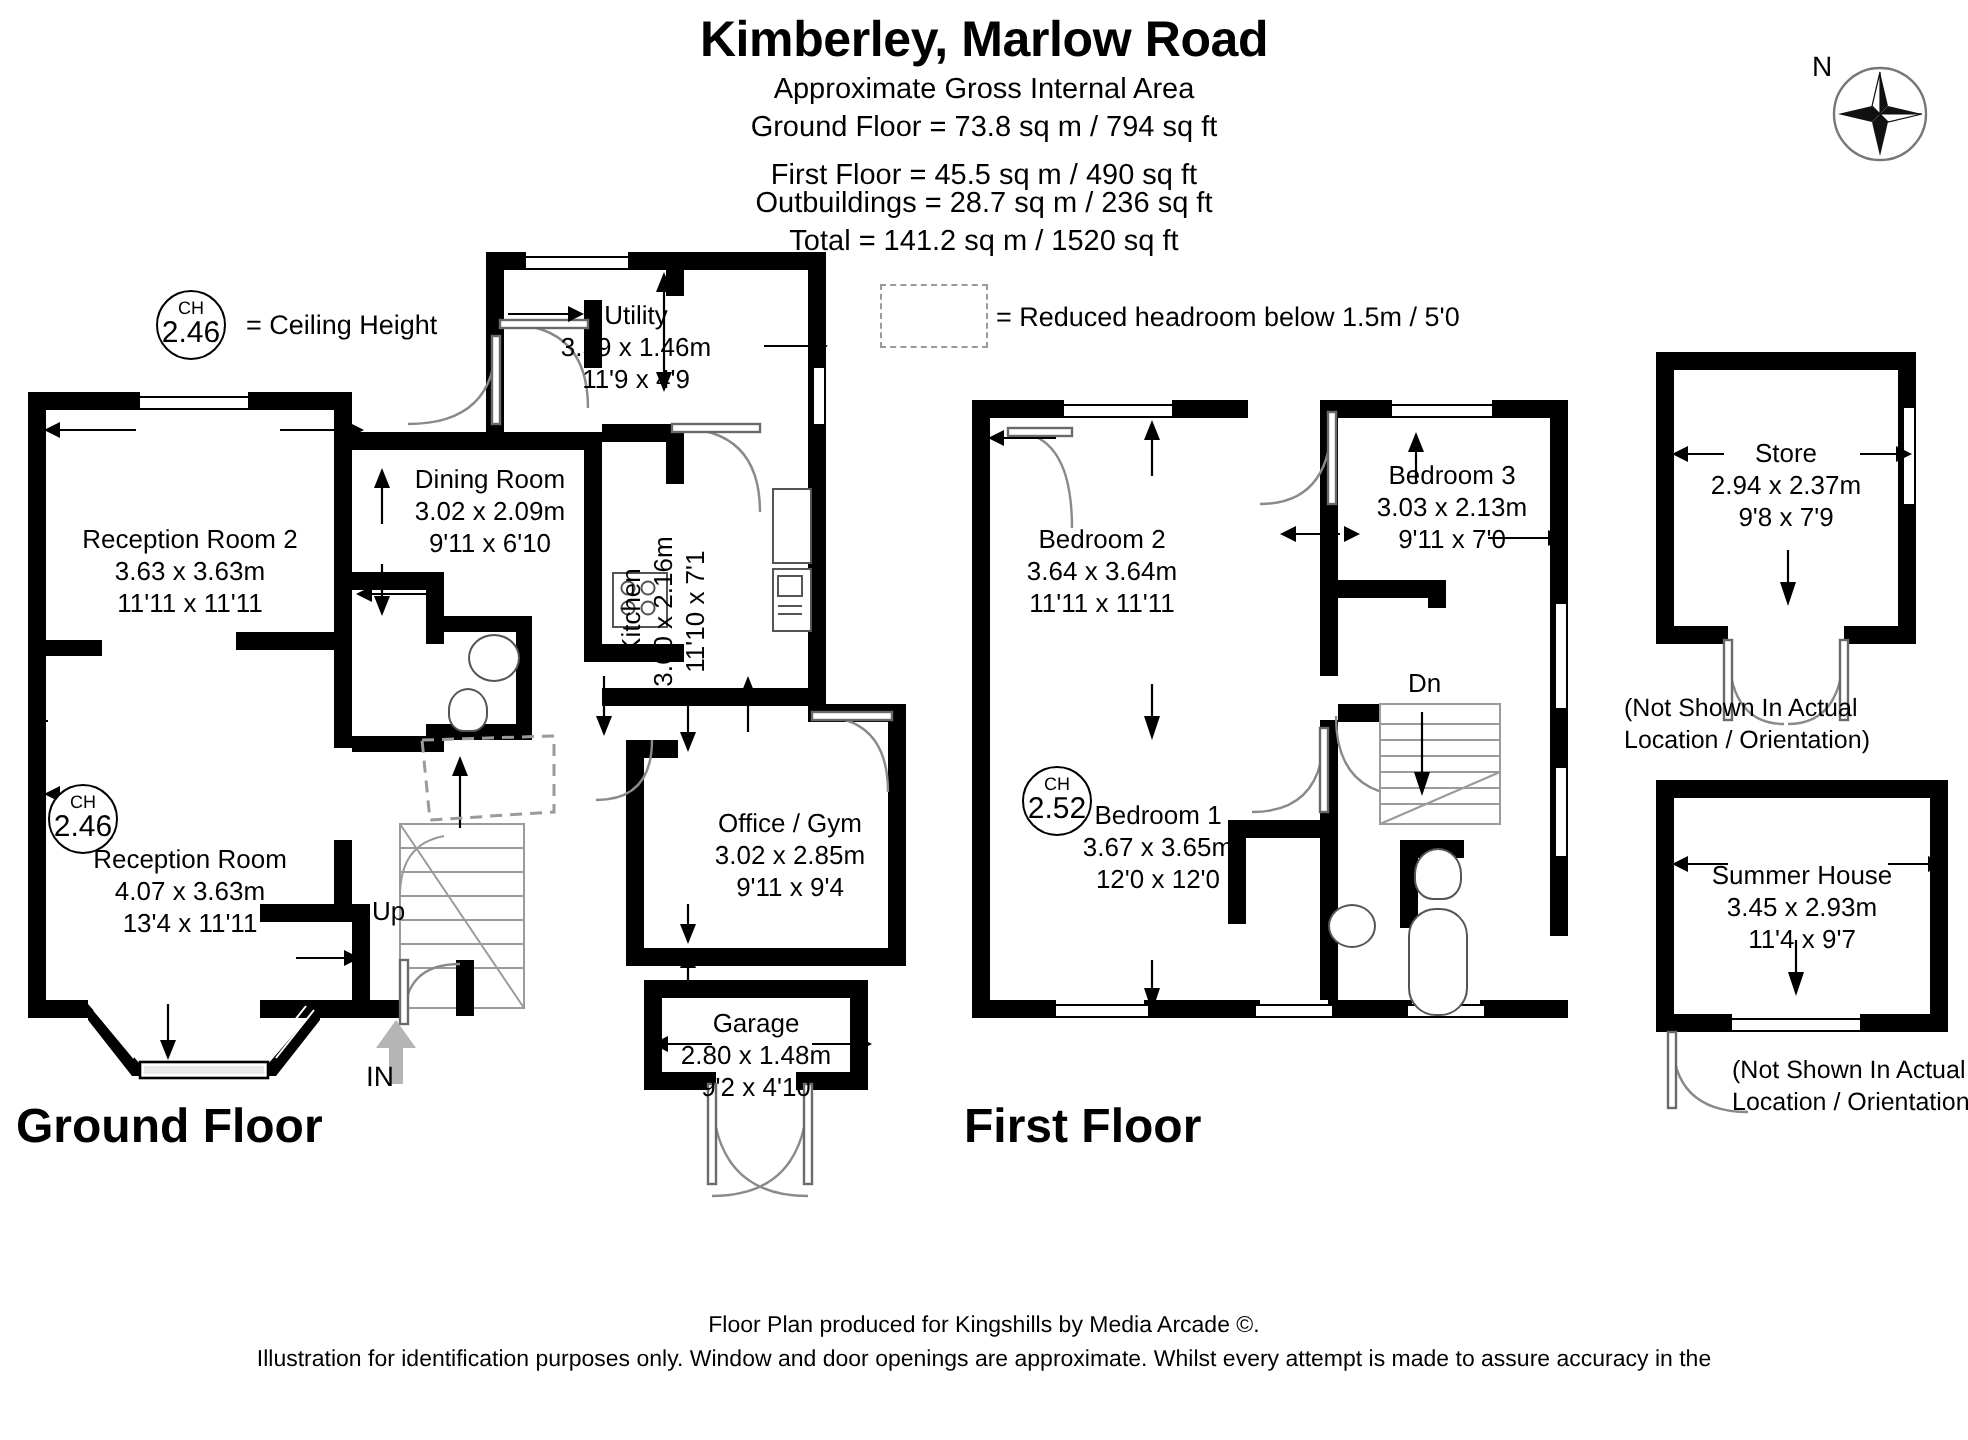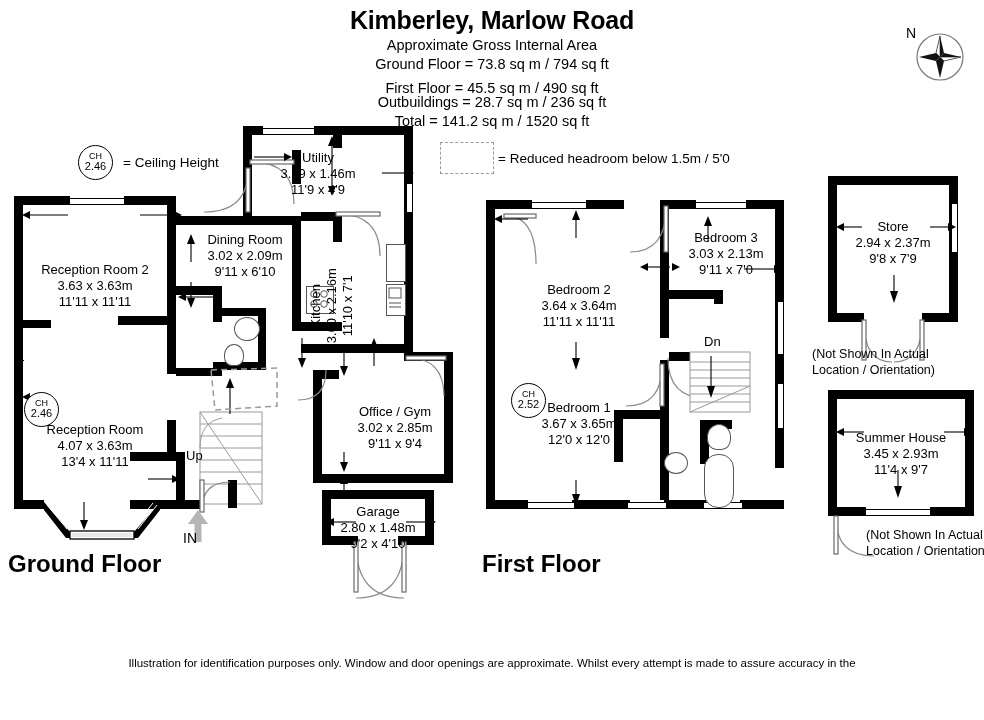--- a/index.html
+++ b/index.html
@@ -24,21 +24,21 @@
   #compass{position:absolute;left:915px;top:32px;width:50px;height:50px;}
   #compass-n{position:absolute;left:906px;top:25px;font-size:14px;}
   
   #ch-legend{position:absolute;left:78px;top:145px;display:flex;align-items:center;}
   .ch-badge{
     width:33px;height:33px;border:1.2px solid #000;border-radius:50%;
     display:flex;flex-direction:column;align-items:center;justify-content:center;
     line-height:1.05;background:#fff;
   }
   .ch-badge .ch-t{font-size:9px;}
-  .ch-badge .ch-v{font-size:11px;}
+  .ch-badge .ch-v{font-size:15px;}
   #ch-legend .lg-text{margin-left:10px;font-size:13.5px;white-space:nowrap;}
   #headroom-legend{position:absolute;left:440px;top:142px;display:flex;align-items:center;}
   #headroom-swatch{width:52px;height:30px;border:1.6px dashed #9a9a9a;background:#fff;}
   #headroom-legend .lg-text{margin-left:4px;font-size:13.5px;white-space:nowrap;}
   
   .floor-caption{position:absolute;font-size:24px;font-weight:bold;}
   
   .room{position:absolute;text-align:center;line-height:1.22;font-size:13px;white-space:nowrap;}
   .room .rname{font-size:13px;}
   .room .rdim{font-size:13px;}
@@ -480,21 +480,21 @@
   </svg>
   <svg class="abs" style="left:700px;top:212px;" width="16" height="34">
     <line class="arrowline" x1="8" y1="30" x2="8" y2="10"></line>
     <polygon points="8,4 4,14 12,14" fill="#000"></polygon>
   </svg>
   <svg class="abs" style="left:568px;top:480px;" width="16" height="32">
     <line class="arrowline" x1="8" y1="0" x2="8" y2="18"></line>
     <polygon points="8,26 4,14 12,14" fill="#000"></polygon>
   </svg>
 
-  <div class="room" style="left:496px;top:262px;width:166px;margin-top:20px;">
+  <div class="room" style="left:468px;top:262px;width:166px;">
     <div class="rname">Bedroom 2</div>
     <div class="rdim">3.64 x 3.64m</div>
     <div class="rdim">11'11 x 11'11</div>
   </div>
 
   <div class="room" style="left:668px;top:230px;width:116px;">
     <div class="rname">Bedroom 3</div>
     <div class="rdim">3.03 x 2.13m</div>
     <div class="rdim">9'11 x 7'0</div>
   </div>
@@ -574,14 +574,15 @@
     <div class="rdim">3.45 x 2.93m</div>
     <div class="rdim">11'4 x 9'7</div>
   </div>
   <div class="note" style="left:866px;top:528px;">
     <div>(Not Shown In Actual</div>
     <div>Location / Orientation)</div>
   </div>
 </div>
 
 <div id="footer">
+  <div>Floor Plan produced for Kingshills by Media Arcade ©.</div>
   <div>Illustration for identification purposes only. Window and door openings are approximate. Whilst every attempt is made to assure accuracy in the</div>
 </div>
 
 </body></html>

